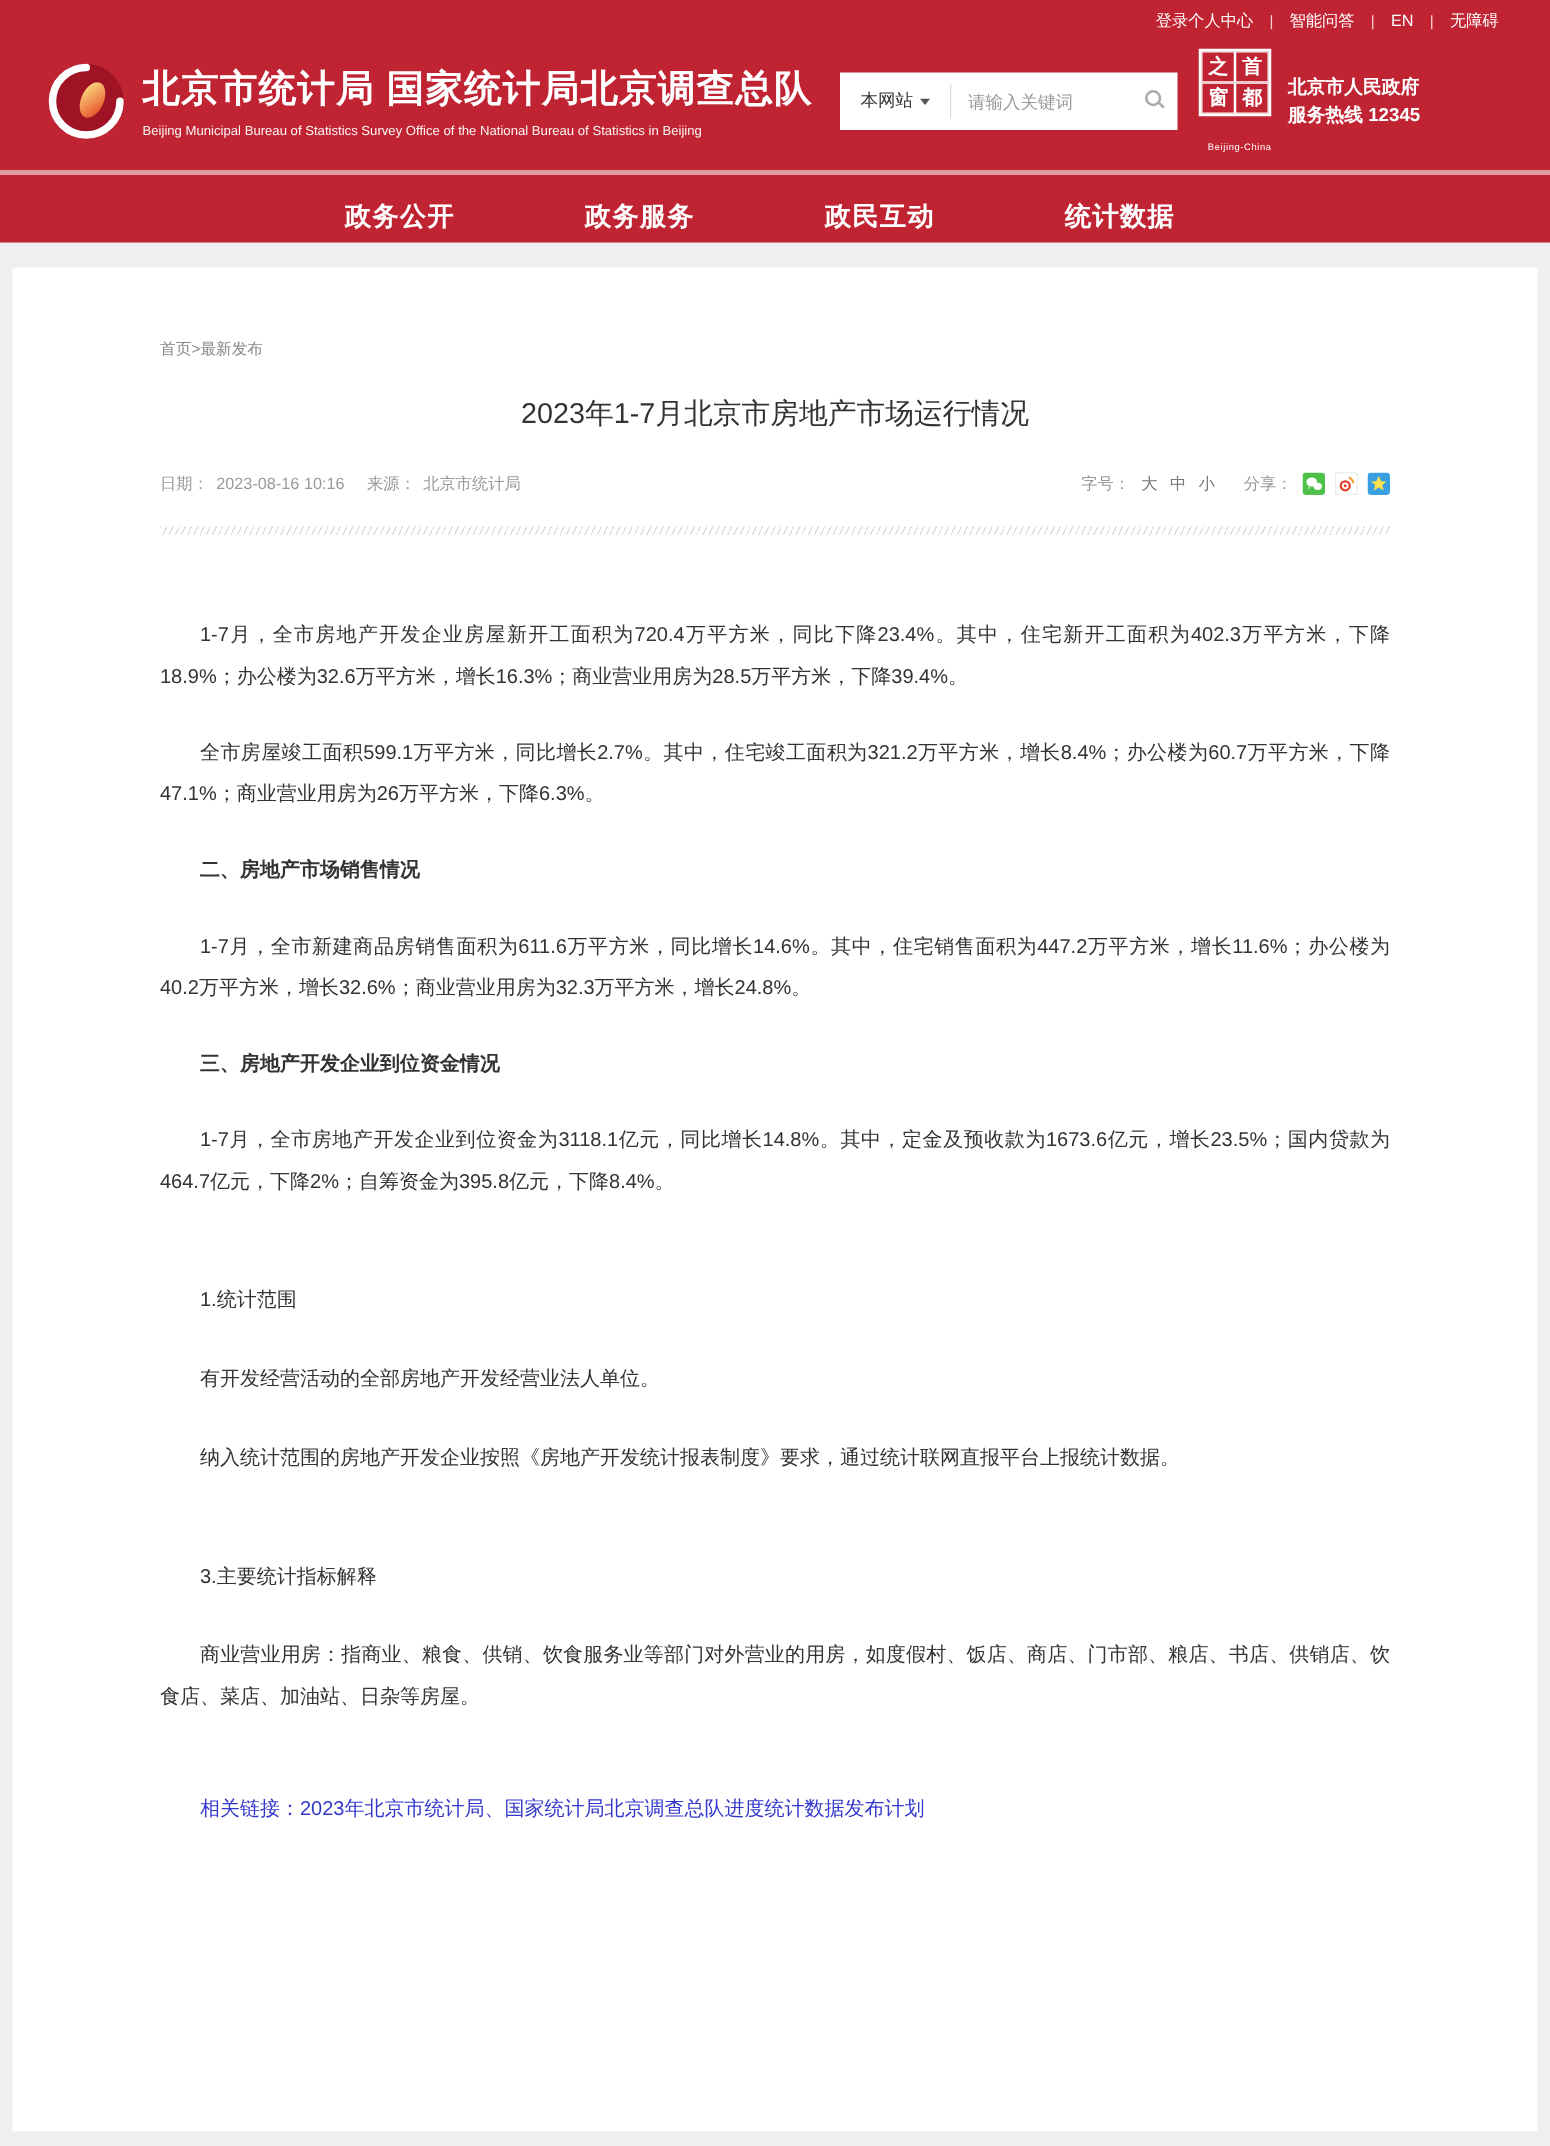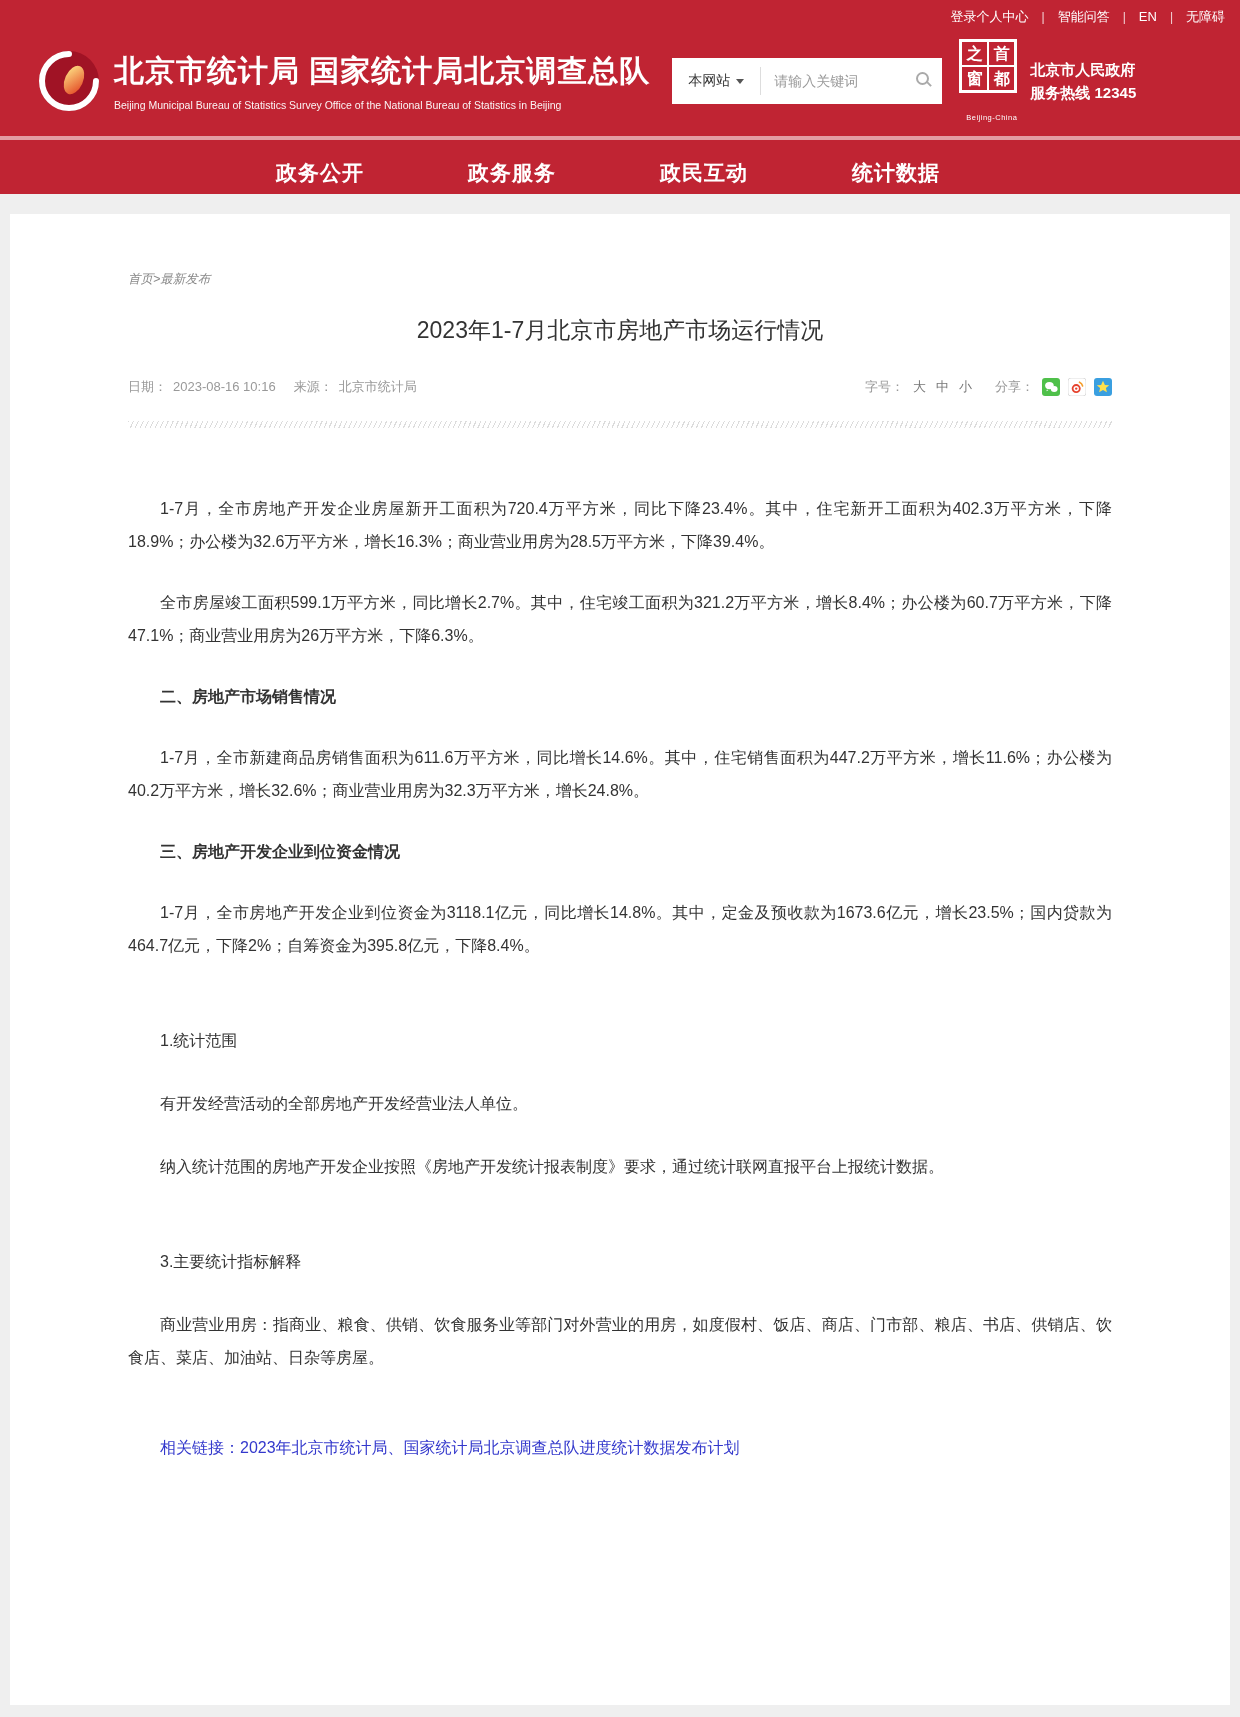--- a/index.html
+++ b/index.html
@@ -8,21 +8,21 @@
     font-family:"Liberation Sans","DejaVu Sans",sans-serif;
     background:#efefef;
     color:#333;
   }
   .page { width:1240px; height:1717px; overflow:hidden; background:#efefef; }
 
   
   .masthead { background:#c02433; }
   .topbar {
     height:33px; display:flex; justify-content:flex-end; align-items:center;
-    padding-right:15px; color:#fff; font-size:13px;
+    padding-right:41px; color:#fff; font-size:13px;
   }
   .topbar a { color:#fff; text-decoration:none; cursor:pointer; }
   .topbar .sep { margin:0 13px; opacity:.8; font-size:12px; }
 
   .header-main {
     height:103px; display:flex; align-items:center; padding:0 16px 8px 37px;
   }
   .brand { display:flex; align-items:center; cursor:pointer; }
   .brand-logo { width:64px; height:64px; margin-right:13px; flex:0 0 auto; }
   .brand-text .cn {
@@ -66,21 +66,21 @@
 
   
   .navbar { background:#c02433; height:58px; border-top:4px solid rgba(255,255,255,.55); display:flex; align-items:center; }
   .nav-inner { margin-left:276px; width:664px; display:flex; justify-content:space-between;margin-top:12px; }
   .nav-item { color:#fff; font-size:21px; font-weight:bold; cursor:pointer; letter-spacing:1px; }
 
   
   .page-body { padding:20px 10px 0; }
   .card { background:#fff; height:1491px; padding:57px 118px 0; overflow:hidden; }
 
-  .breadcrumb { font-size:12.5px; color:#888;font-style:italic; }
+  .breadcrumb { font-size:12.5px; color:#888; }
   .breadcrumb a { color:#888; text-decoration:none; cursor:pointer; }
 
   .art-title { margin-top:27px; text-align:center; font-size:23px; font-weight:400; color:#333; }
 
   .meta-row {
     margin-top:32px; display:flex; justify-content:space-between; align-items:center;
     font-size:13px; color:#999;
   }
   .meta-left span { margin-right:6px; }
   .meta-left .gap { margin-right:18px; }

